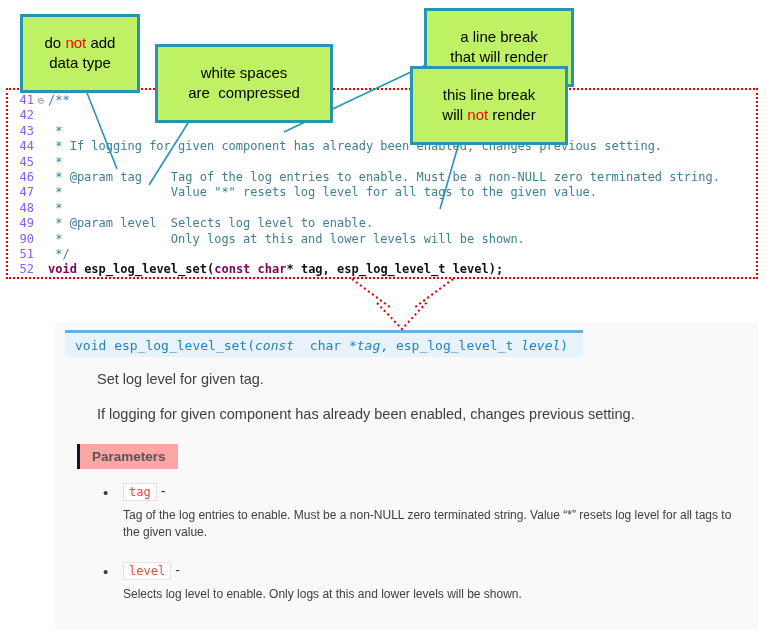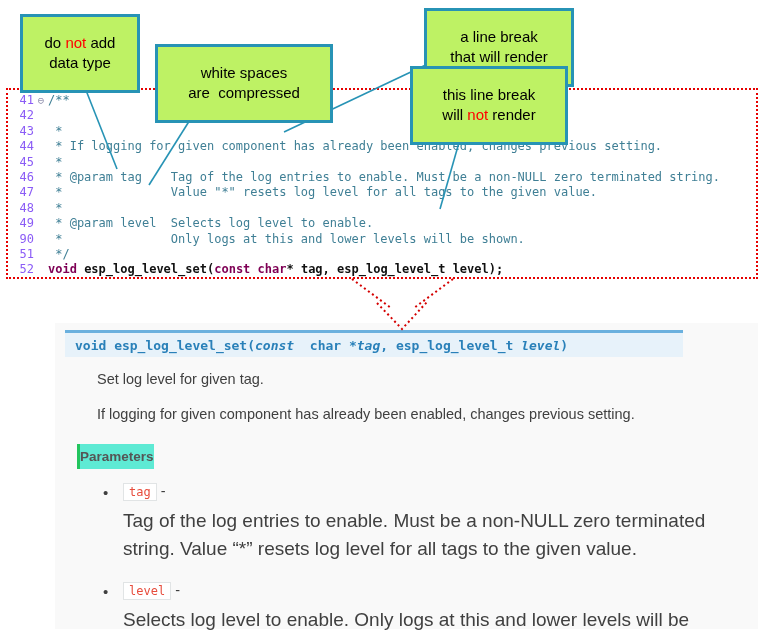--- a/index.html
+++ b/index.html
@@ -26,38 +26,38 @@
   .cmt{color:#3F7F95;}
   .seg-kw{color:#7F0055;font-weight:bold;}
   .seg-fn{color:#111;font-weight:bold;}
   .seg-pl{color:#111;font-weight:bold;}
 
   
   .overlay{position:absolute;left:0;top:0;width:767px;height:637px;z-index:5;pointer-events:none;}
 
   
   .docs{position:absolute;left:55px;top:323px;width:703px;height:306px;background:#F9F9F9;z-index:2;}
-  .sig{position:absolute;left:10px;top:7px;width:618px;box-sizing:border-box;background:#E7F2FA;
+  .sig{position:absolute;left:10px;top:7px;width:518px;box-sizing:border-box;background:#E7F2FA;
        border-top:3px solid #6AB0DE;padding:5px 10px 4px;font-family:"DejaVu Sans Mono",monospace;
-       font-size:13px;font-weight:bold;color:#2980B9;white-space:pre;}
+       font-size:13px;font-weight:normal;color:#2980B9;white-space:pre;}
   .sig .it{font-style:italic;}
   .sig .kw-it{font-style:italic;}
   .docp{position:absolute;left:42px;right:20px;margin:0;font-size:14.5px;color:#404040;line-height:1.4;}
   .p1{top:46px;}
   .p2{top:81px;}
-  .params-label{position:absolute;left:22px;top:121px;background:#5eead4;border-left:3px solid #22c55e;
-                padding:5px 0;font-weight:bold;font-size:13.5px;color:#555;}
+  .params-label{position:absolute;left:22px;top:121px;background:#fca5a5;border-left:3px solid #0f172a;
+                padding:5px 12px;font-weight:bold;font-size:13.5px;color:#555;}
   .param-list{position:absolute;left:48px;top:159px;right:18px;}
   .param-item{display:flex;margin-bottom:19px;}
   .bullet{width:20px;flex:none;font-size:15px;color:#404040;line-height:1.5;}
   .pc{flex:1;}
   .chip{font-family:"DejaVu Sans Mono",monospace;font-size:12px;color:#E74C3C;background:#fff;
         border:1px solid #E1E4E5;padding:1px 5px;}
   .dash{font-size:14.5px;color:#404040;}
-  .pdesc{margin:7px 0 0;font-size:19px;color:#404040;line-height:1.45;}
+  .pdesc{margin:7px 0 0;font-size:12px;color:#404040;line-height:1.45;}
 </style>
 </head>
 <body>
 
 <div class="canvas">
 
   <div class="callout c0">
       <div class="cl-line"><span>do </span><span class="red">not</span><span> add</span></div>
       <div class="cl-line"><span>data type</span></div>
     </div>

